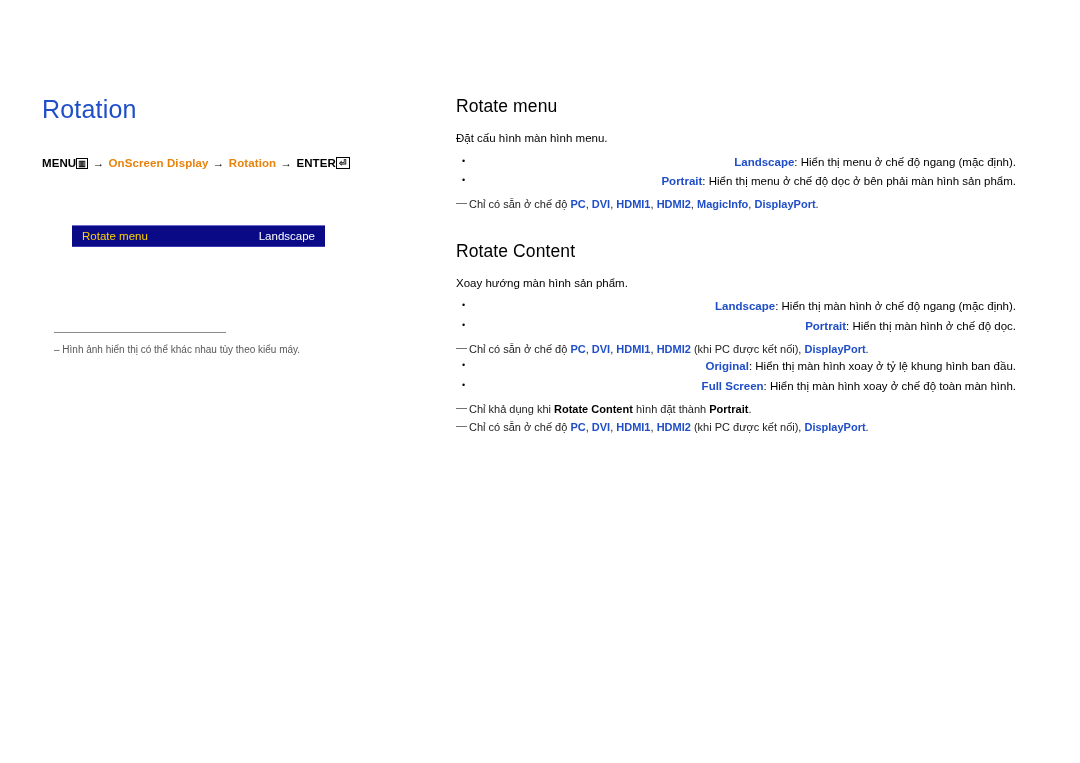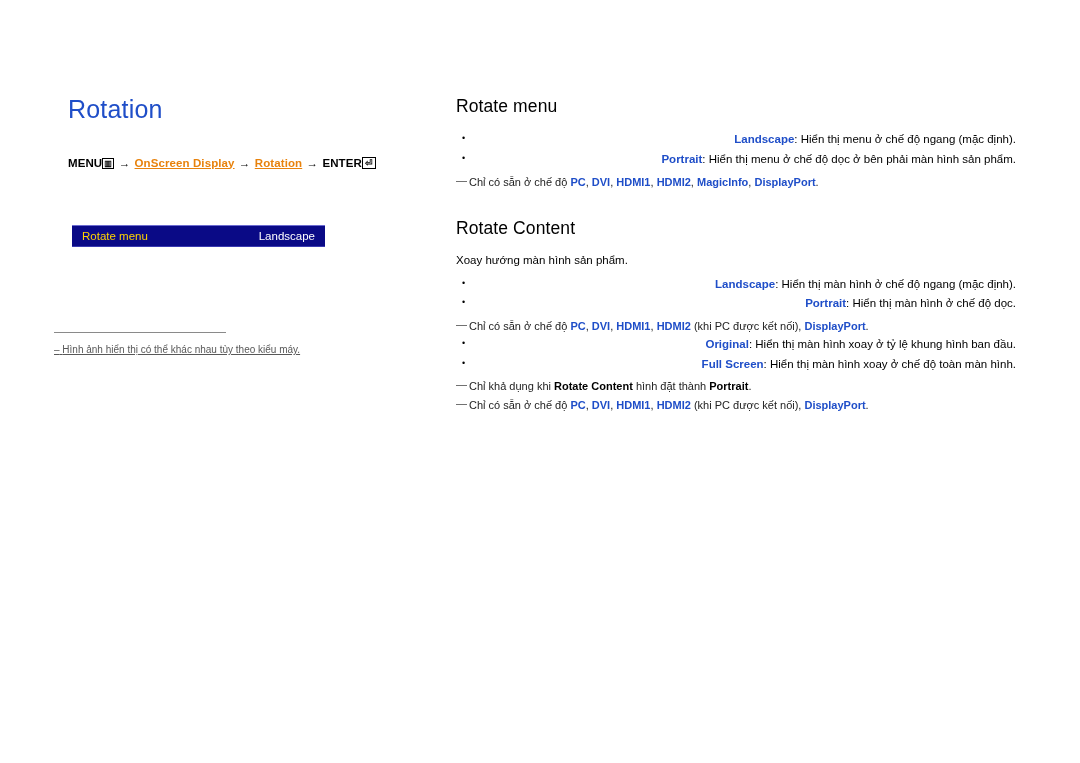--- a/index.html
+++ b/index.html
@@ -18,21 +18,21 @@
   .page {
     position: absolute;
     left: 0; top: 0;
     width: 1080px;
     height: 763px;
   }
 
   
   .left-col {
     position: absolute;
-    left: 68px;
+    left: 42px;
     top: 96px;
     width: 370px;
   }
   .page-title {
     font-size: 25px;
     color: #1f4ec8;
     font-weight: normal;
     letter-spacing: 0.2px;
     line-height: 1.1;
     margin: 0;
@@ -41,21 +41,20 @@
     margin-top: 33px;
     font-size: 11.5px;
     font-weight: bold;
     color: #000000;
     white-space: nowrap;
     letter-spacing: 0.1px;
   }
   .menu-path .mpath-link {
     color: #e8820c;
     font-weight: bold;
-    text-decoration: underline;
   }
   .menu-path .arrow {
     font-weight: normal;
     color: #000;
     padding: 0 1px;
   }
   .menu-icon-box {
     display: inline-block;
     border: 1px solid #000;
     font-size: 8px;
@@ -108,21 +107,20 @@
   .left-note .rule {
     width: 172px;
     height: 0;
     border-top: 1px solid #8a8a8a;
     margin-bottom: 10px;
   }
   .left-note .note-text {
     font-size: 10px;
     color: #585858;
     line-height: 1.3;
-    text-decoration: underline;
   }
   .left-note .dash {
     color: #585858;
   }
 
   
   .right-col {
     position: absolute;
     left: 456px;
     top: 96px;
@@ -219,20 +217,21 @@
     <div class="rule"></div>
     <div class="note-text">
       <span class="dash">–</span>
       <span>Hình ảnh hiển thị có thể khác nhau tùy theo kiểu máy.</span>
     </div>
   </div>
 
   <div class="right-col">
     <div id="sections">
         <h2 class="sec-heading">Rotate menu</h2>
+        <p class="body-line">Đặt cấu hình màn hình menu.</p>
         <ul class="bullets">
           <li><span class="kw-blue">Landscape</span><span>: Hiển thị menu ở chế độ ngang (mặc định).</span></li>
           <li><span class="kw-blue">Portrait</span><span>: Hiển thị menu ở chế độ dọc ở bên phải màn hình sản phẩm.</span></li>
         </ul>
         <div class="footnote"><span class="fdash">—</span><span>Chỉ có sẵn ở chế độ </span><span class="kw-blue">PC</span><span>, </span><span class="kw-blue">DVI</span><span>, </span><span class="kw-blue">HDMI1</span><span>, </span><span class="kw-blue">HDMI2</span><span>, </span><span class="kw-blue">MagicInfo</span><span>, </span><span class="kw-blue">DisplayPort</span><span>.</span></div>
         <h2 class="sec-heading gap">Rotate Content</h2>
         <p class="body-line">Xoay hướng màn hình sản phẩm.</p>
         <ul class="bullets">
           <li><span class="kw-blue">Landscape</span><span>: Hiển thị màn hình ở chế độ ngang (mặc định).</span></li>
           <li><span class="kw-blue">Portrait</span><span>: Hiển thị màn hình ở chế độ dọc.</span></li>

